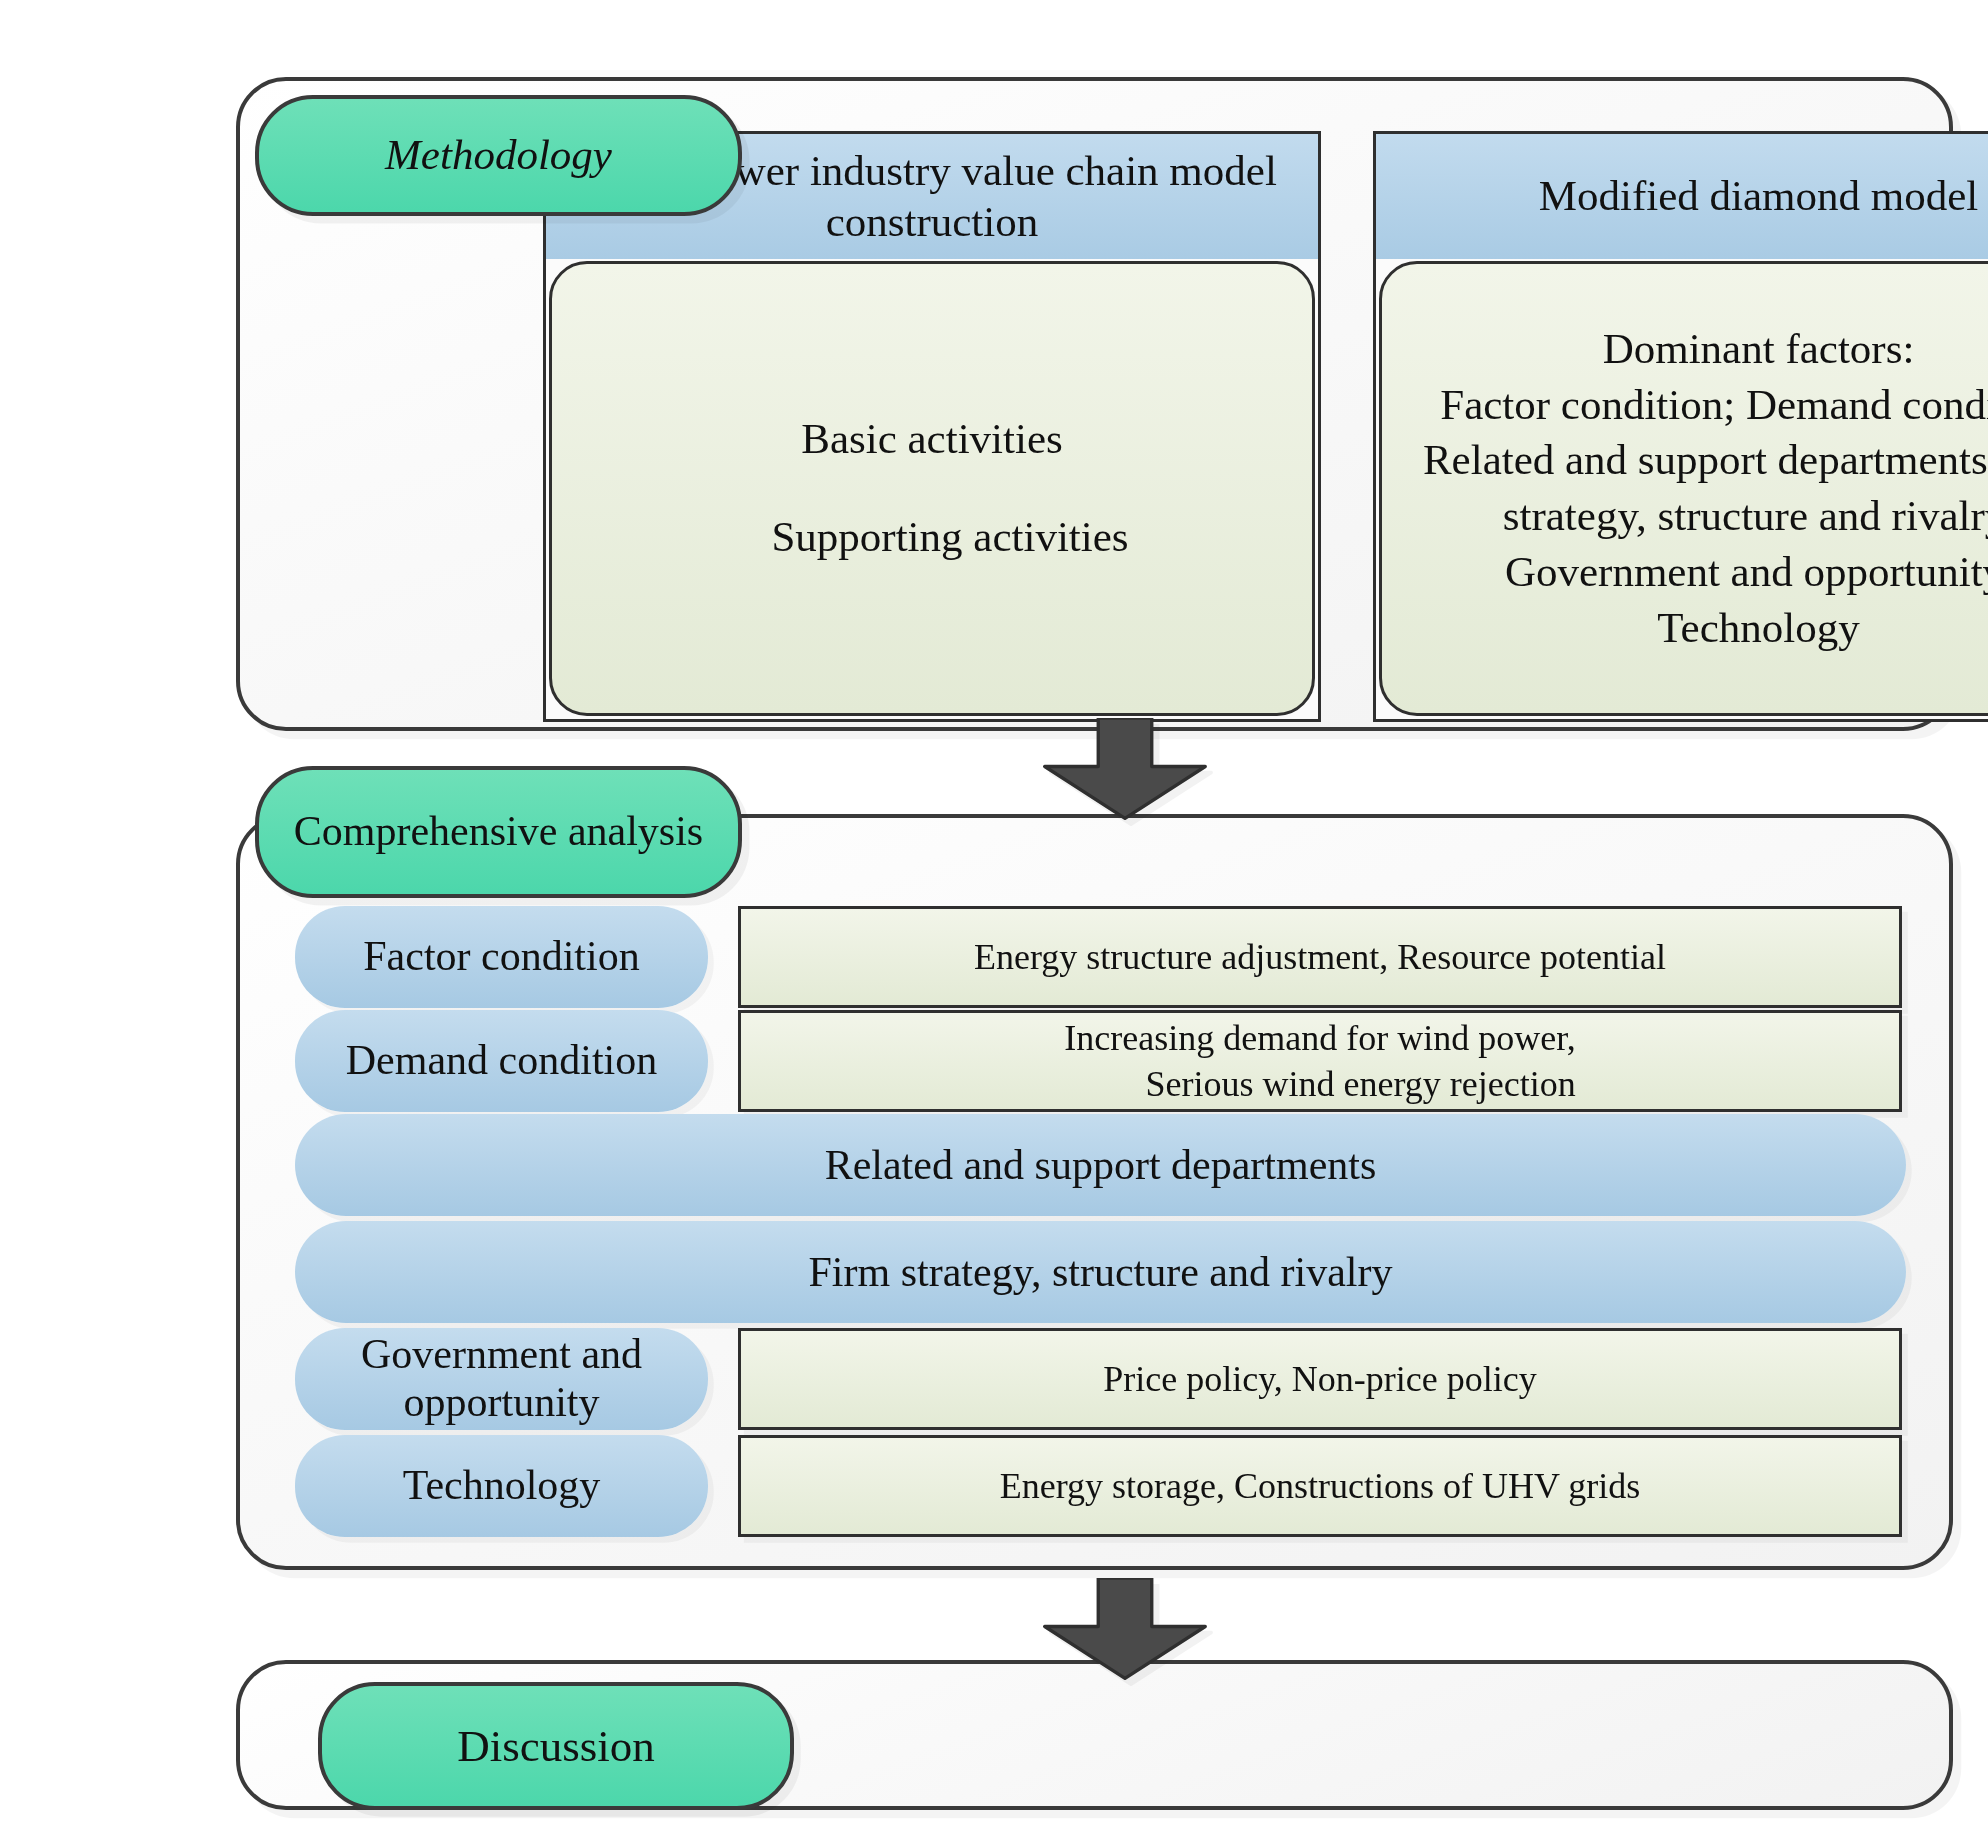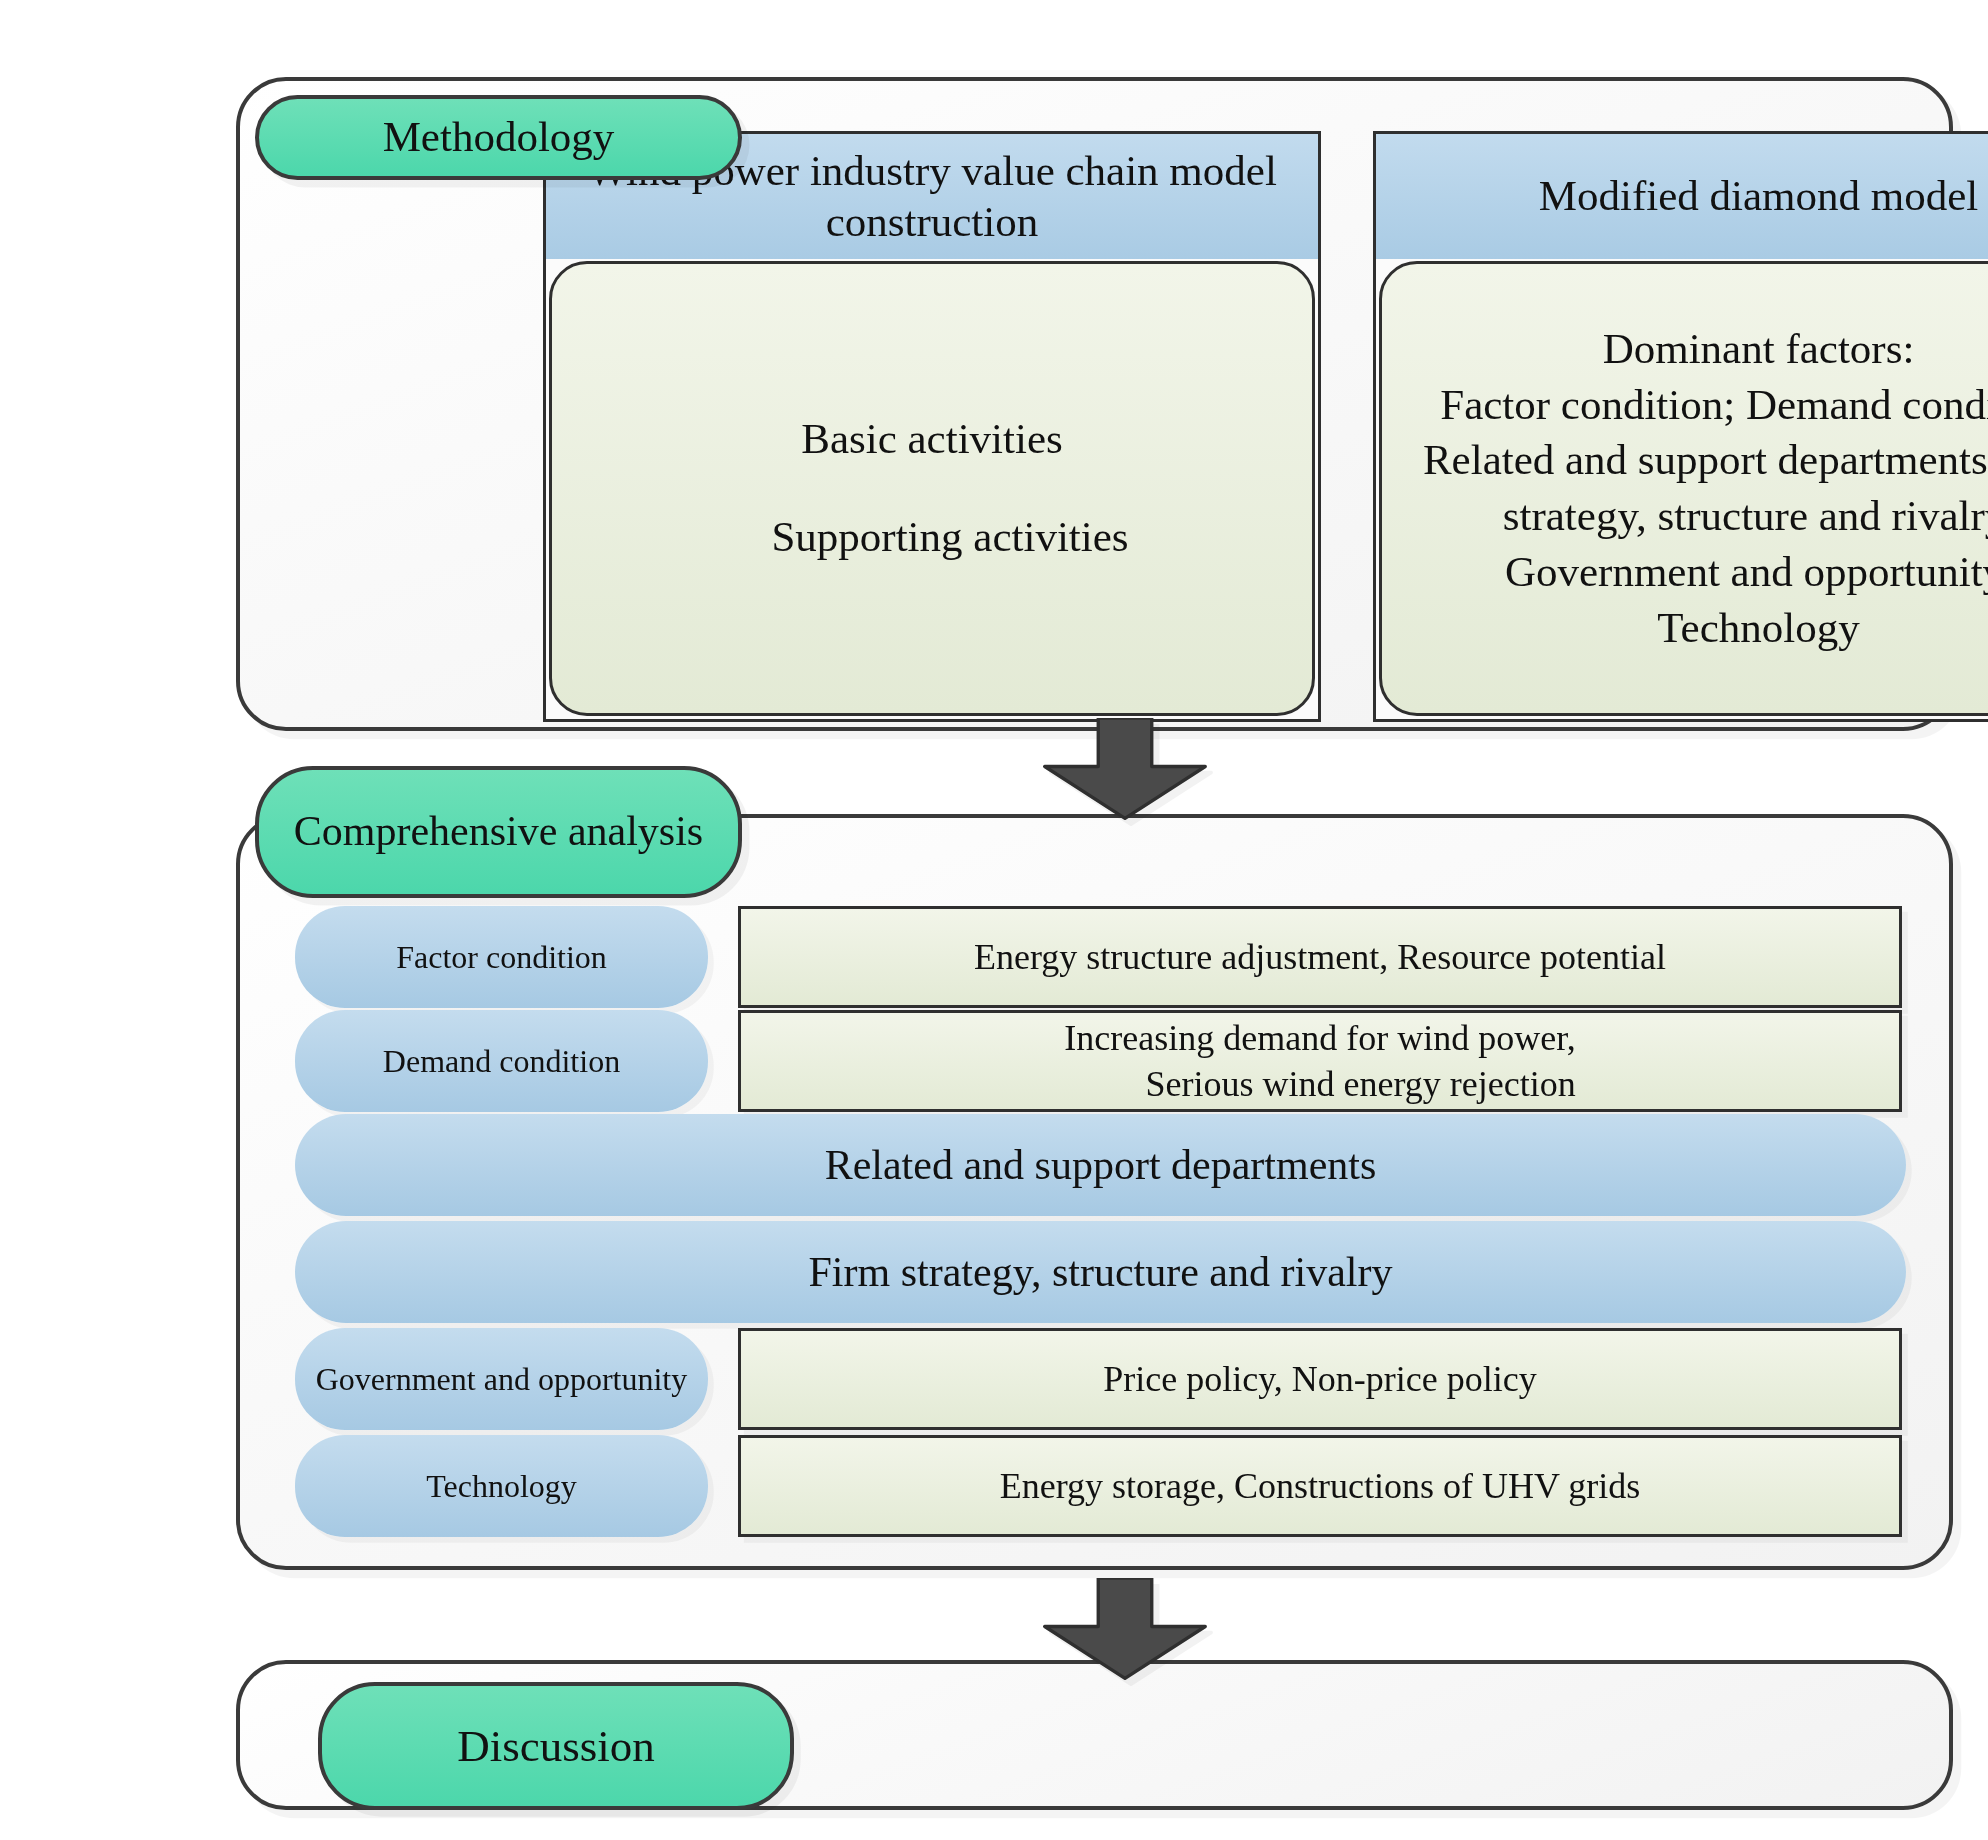--- a/index.html
+++ b/index.html
@@ -46,21 +46,22 @@
   #methodology-panel {
     left: 236px;
     top: 77px;
     width: 1717px;
     height: 654px;
   }
   #badge-methodology {
     left: 18.4px;
     top: 18.4px;
     width: 487px;
-    height: 85px;
+    height: 121px;
+    font-style: italic;
   }
 
   .model-card {
     position: absolute;
     border: 3.3px solid #2f2f2f;
     box-sizing: border-box;
     background: #fbfbfb;
     z-index: 12;
   }
   .model-card-header {
@@ -140,21 +141,21 @@
     left: 55px;
     top: 0;
     width: 413px;
     height: 100%;
     background: linear-gradient(180deg, #c4dcee 0%, #a6c9e3 100%);
     border-radius: 50px;
     display: flex;
     align-items: center;
     justify-content: center;
     text-align: center;
-    font-size: 32px;
+    font-size: 42px;
     line-height: 1.14;
     box-sizing: border-box;
     padding: 4px 15px;
     box-shadow: 5.8px 5.8px 0 rgba(0,0,0,0.04);
   }
   .factor-value {
     position: absolute;
     left: 498px;
     right: 47px;
     top: 0;

